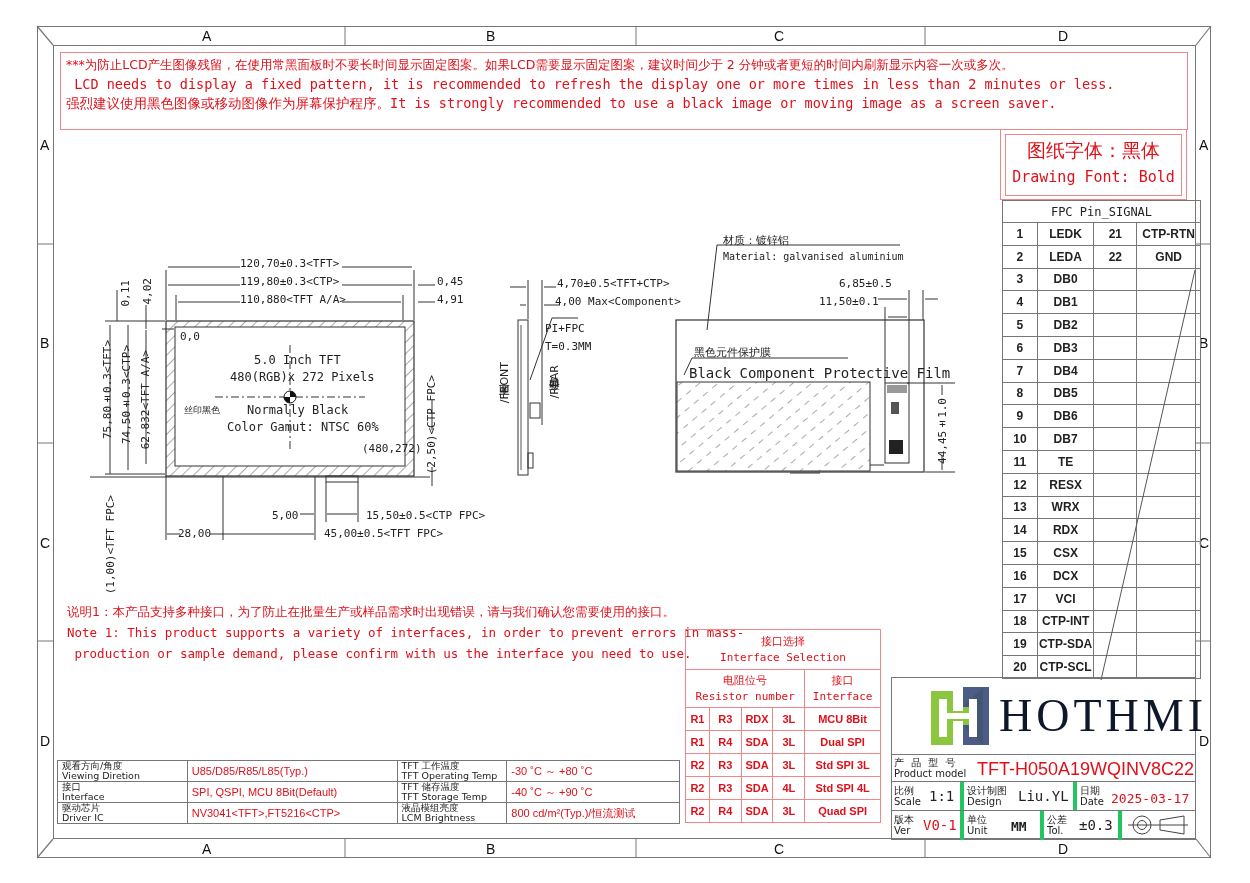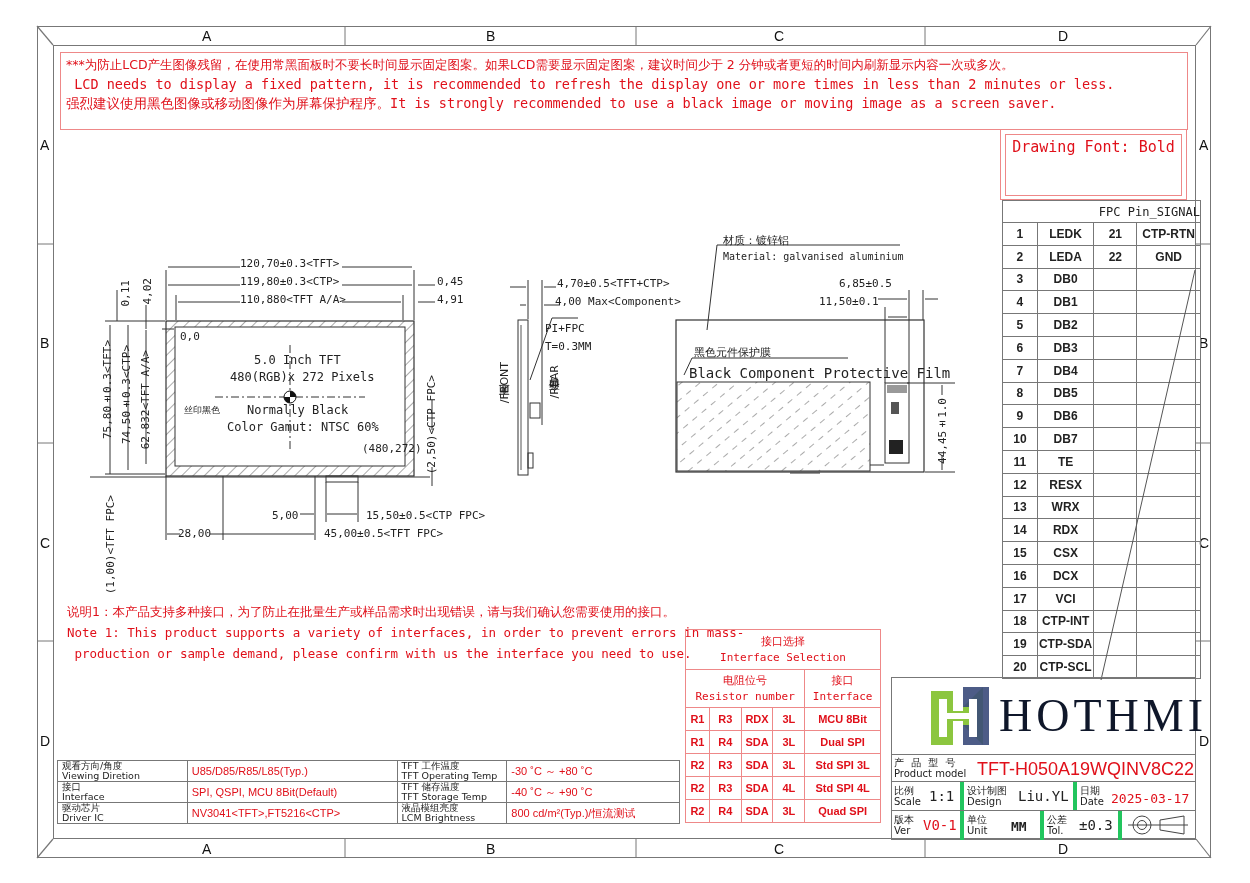--- a/index.html
+++ b/index.html
@@ -11,21 +11,21 @@
   .frame-inner { left: 53px; top: 45px; width: 1143px; height: 794px; border: 1.5px solid #777; }
   .zone-label { font-family: "Liberation Sans", sans-serif; font-size: 14px; color: #111; }
   .notice { left: 60px; top: 52px; width: 1128px; height: 78px; border: 1px solid #e88; padding: 2px 5px; font-size: 13.5px; line-height: 19.5px; color: #e0101a; }
   .font-box { left: 1005px; top: 134px; width: 177px; height: 62px; border: 1px solid #e88; text-align: center; color: #e0101a; }
   .font-box .cn { font-size: 19px; line-height: 30px; font-family: "DejaVu Sans", sans-serif; }
   .font-box .en { font-size: 15px; line-height: 24px; }
   .font-box-outer { left: 1000px; top: 129px; width: 187px; height: 71px; border: 1px solid #e88; }
   
   .pin-table { left: 1002px; top: 200px; width: 199px; border-collapse: collapse; font-size: 12px; }
   .pin-table td { border: 1px solid #777; height: 22.8px; text-align: center; font-family: "Liberation Sans", sans-serif; font-weight: bold; color: #222; }
-  .pin-table .hdr td { height: 22px; font-family: "DejaVu Sans Mono", monospace; font-weight: normal; text-align: right; }
+  .pin-table .hdr td { height: 22px; font-family: "DejaVu Sans Mono", monospace; font-weight: normal; }
   
   .dim { font-size: 11px; color: #222; white-space: nowrap; }
   .vtxt { writing-mode: vertical-rl; transform: rotate(180deg); font-size: 11px; white-space: nowrap; }
   
   .note { left: 67px; top: 601px; font-size: 12.5px; line-height: 21px; color: #e0101a; }
   
   .if-table { left: 685px; top: 629px; width: 196px; border-collapse: collapse; color: #e0101a; font-size: 11px; }
   .if-table td { border: 1px solid #e88; text-align: center; height: 23px; font-family: "Liberation Sans", sans-serif; font-weight: bold; }
   .if-table .h td { font-family: "DejaVu Sans Mono", monospace; font-weight: normal; line-height: 16px; }
   
@@ -81,20 +81,21 @@
 <div class="abs zone-label" style="left:1199px;top:733px">D</div>
 
 <div class="abs notice">
   <div style="font-family:'DejaVu Sans',sans-serif;font-size:12.5px;white-space:nowrap">***为防止LCD产生图像残留，在使用常黑面板时不要长时间显示固定图案。如果LCD需要显示固定图案，建议时间少于 2 分钟或者更短的时间内刷新显示内容一次或多次。</div>
   <div style="white-space:pre;font-size:13.5px"> LCD needs to display a fixed pattern, it is recommended to refresh the display one or more times in less than 2 minutes or less.</div>
   <div style="white-space:nowrap;font-size:13.5px">强烈建议使用黑色图像或移动图像作为屏幕保护程序。It is strongly recommended to use a black image or moving image as a screen saver.</div>
 </div>
 
 <div class="abs font-box-outer"></div>
 <div class="abs font-box">
+  <div class="cn">图纸字体：黑体</div>
   <div class="en">Drawing Font: Bold</div>
 </div>
 
 <table class="abs pin-table">
   <tbody>
       <tr class="hdr">
         <td colspan="4">FPC Pin_SIGNAL</td>
       </tr>
   </tbody>
     <tbody id="pin-rows">

